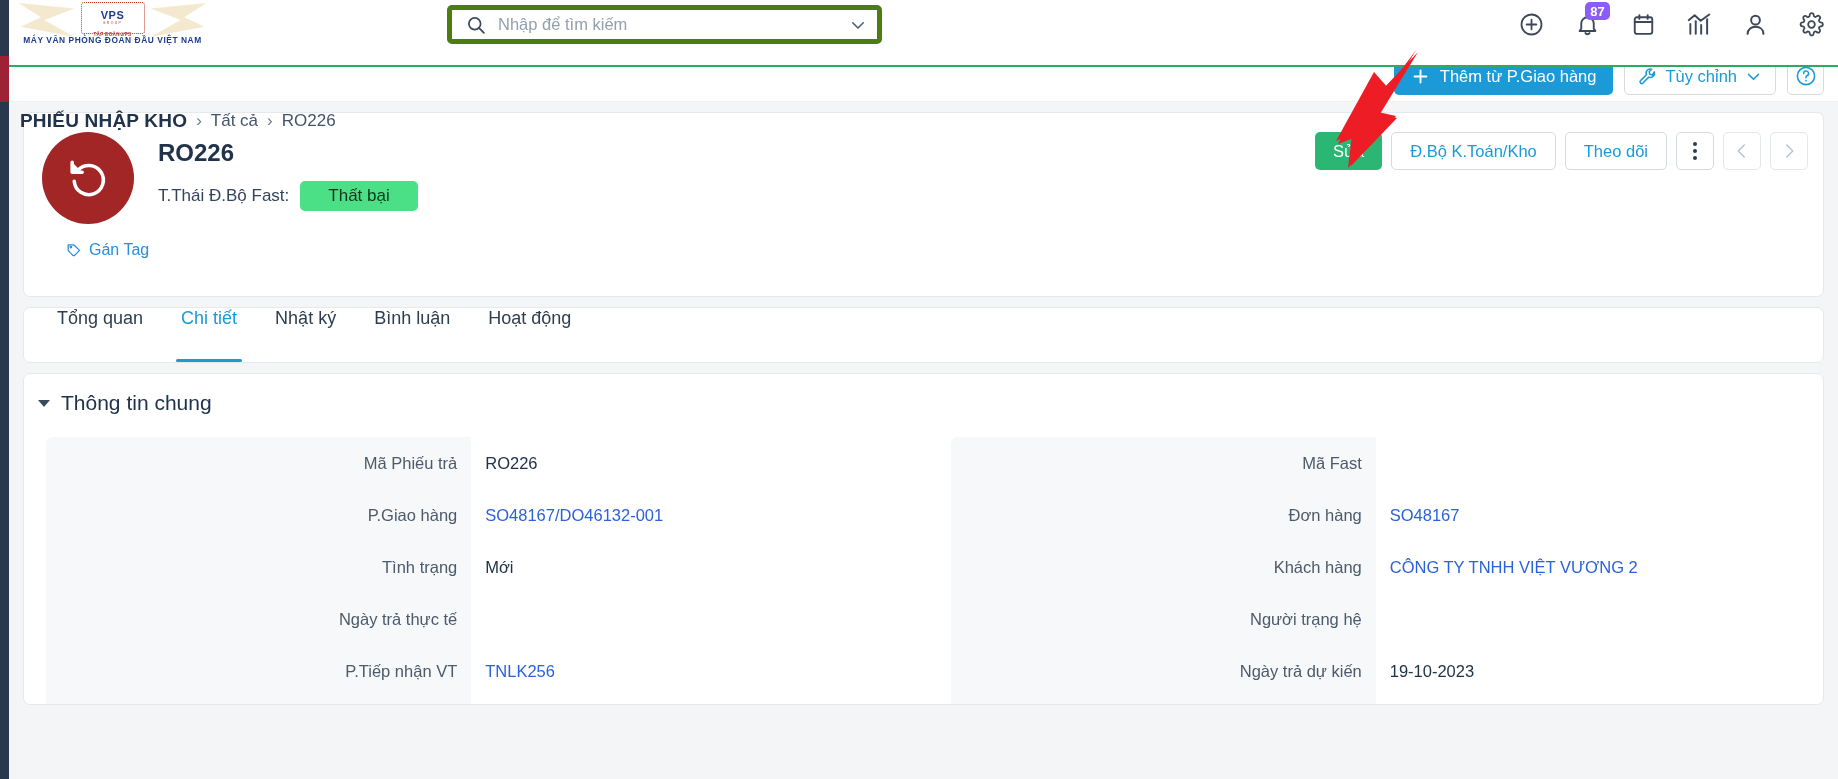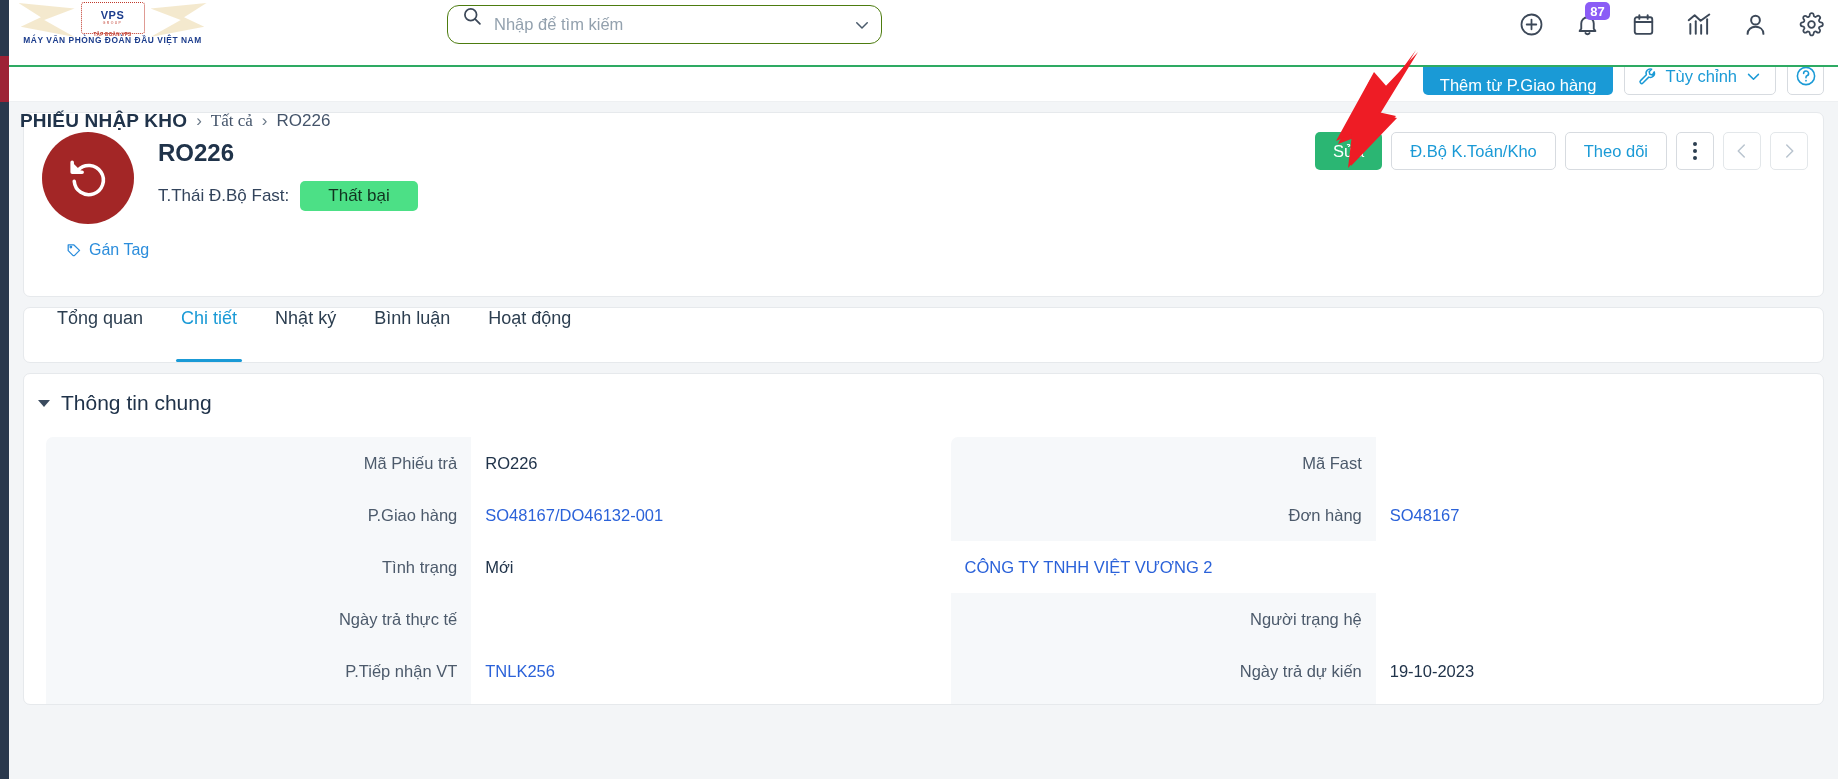--- a/index.html
+++ b/index.html
@@ -63,23 +63,23 @@
   #brand-tagline {
     position: absolute; left: 0; right: 0; bottom: 2px;
     text-align: center;
     font-size: 8.4px; font-weight: 700; color: #1b3c8c;
     letter-spacing: .55px; white-space: nowrap;
   }
 
   #searchbox {
     position: absolute; left: 447px; top: 5px;
     width: 435px; height: 39px;
-    border: 1px solid #4d7c0f; border-radius: 12px;
+    border: 5px solid #4d7c0f; border-radius: 5px;
     background: #fff;
-    display: flex; 
+    display: flex; align-items: center;
   }
   #searchbox .s-icon { margin-left: 14px; display:flex; }
   #search-input {
     flex: 1; border: 0; outline: 0; background: transparent;
     margin-left: 10px;
     font-family: inherit; font-size: 16.5px; color: #2c3e50;
   }
   #search-input::placeholder { color: #93a1ae; }
   #search-caret { width: 38px; display:flex; align-items:center; justify-content:center; }
 
@@ -104,33 +104,33 @@
     background: #ffffff;
     z-index: 15;
     border-bottom: 1px solid #eef0f2;
   }
   #breadcrumb {
     position: absolute; left: 11px; top: 0; height: 52px;
     display: flex; align-items: center; gap: 9px; margin-top: 45px;
   }
   #crumb-root { font-size: 19px; font-weight: 700; color: #20334a; letter-spacing: .2px; }
   .crumb-sep { color: #6c7a89; font-size: 17px; }
-  .crumb-link { font-size: 17px; color: #44546a; cursor: pointer; font-family: Liberation Serif, serif; }
+  .crumb-link { font-size: 17px; color: #44546a; cursor: pointer; }
   #crumb-current { font-size: 17px; color: #44546a; }
 
   #crumb-actions {
     position: absolute; right: 14px; top: 0; height: 52px;
     display: flex; align-items: center; gap: 11px;
   }
   #btn-add-from-delivery {
     height: 37px; padding: 0 17px;
     background: #1a9ad6; color: #fff;
     border: 0; border-radius: 5px;
     font-family: inherit; font-size: 16.5px;
-    display: flex; align-items: center; gap: 10px; cursor: pointer; flex-direction: column;
+    display: flex; align-items: center; gap: 10px; cursor: pointer;
   }
   #btn-customize {
     height: 37px; padding: 0 13px;
     background: #fff; color: #1a9ad6;
     border: 1px solid #d7dbe0; border-radius: 5px;
     font-family: inherit; font-size: 16.5px;
     display: flex; align-items: center; gap: 8px; cursor: pointer;
   }
   #btn-help {
     width: 37px; height: 37px;
@@ -484,20 +484,21 @@
       <div class="field-col" id="fields-right">
           <div class="field-row">
             <div class="field-label">Mã Fast</div>
             <div class="field-value"></div>
           </div>
           <div class="field-row">
             <div class="field-label">Đơn hàng</div>
             <div class="field-value link">SO48167</div>
           </div>
           <div class="field-row">
+            <div class="field-label">Khách hàng</div>
             <div class="field-value link">CÔNG TY TNHH VIỆT VƯƠNG 2</div>
           </div>
           <div class="field-row">
             <div class="field-label">Người trạng hệ</div>
             <div class="field-value"></div>
           </div>
           <div class="field-row">
             <div class="field-label">Ngày trả dự kiến</div>
             <div class="field-value">19-10-2023</div>
           </div>

